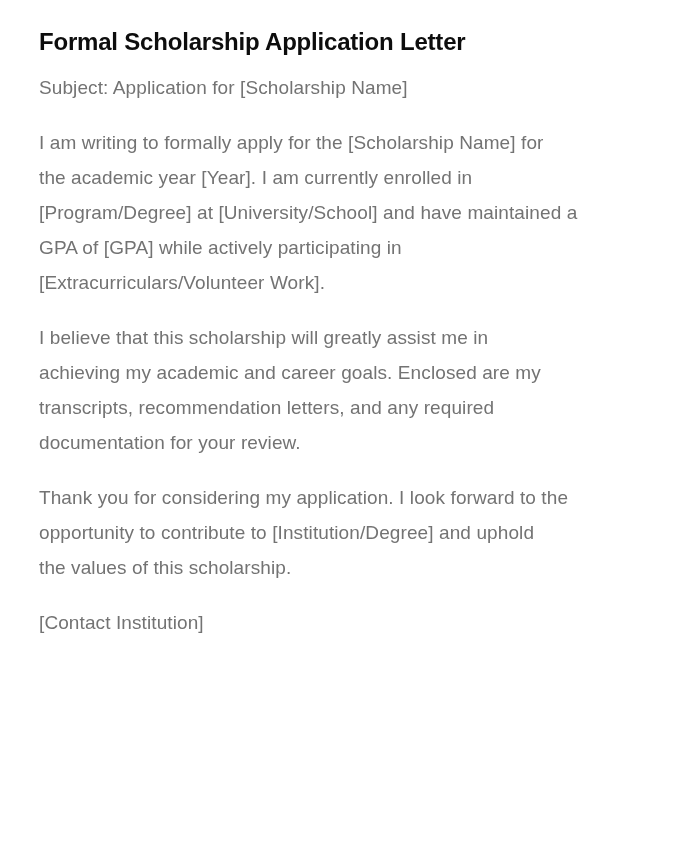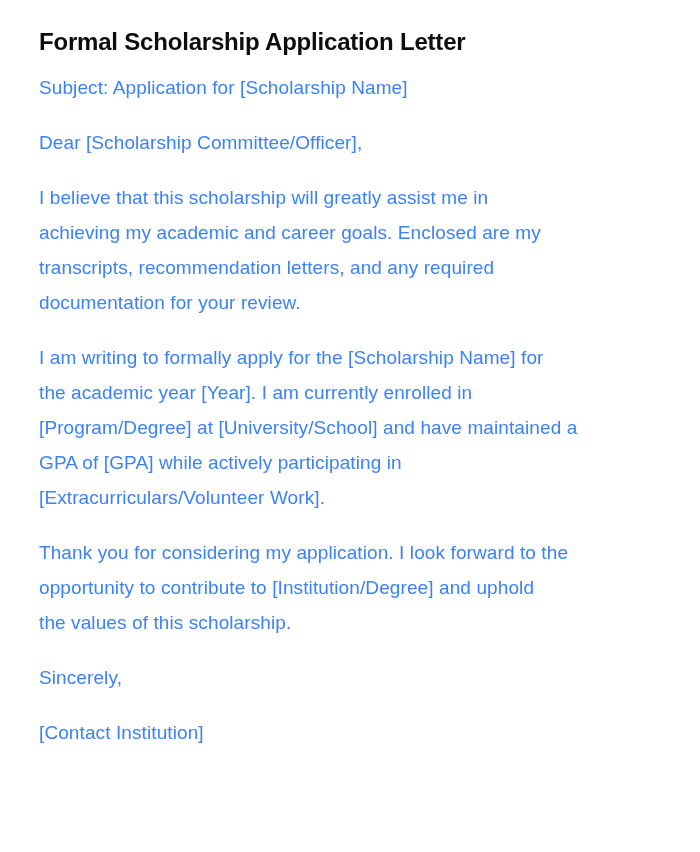--- a/index.html
+++ b/index.html
@@ -21,49 +21,47 @@
     font-size: 24px;
     line-height: 35px;
     font-weight: bold;
     letter-spacing: -0.2px;
     color: #0d0d0d;
     margin: 0 0 11px 0;
   }
   .para {
     font-size: 19px;
     line-height: 35px;
-    color: #3b82f6;
+    color: #737373;
     margin: 0 0 20px 0;
     max-width: 625px;
     white-space: pre-line;
     letter-spacing: 0.1px;
   }
 </style>
 </head>
 <body>
 
 <div class="page">
   <h1 class="doc-title">Formal Scholarship Application Letter</h1>
 
   <p class="para">Subject: Application for [Scholarship Name]</p>
 
-  <p class="para">Dear [Scholarship Committee/Officer],</p>
-
-  <p class="para">I believe that this scholarship will greatly assist me in
-achieving my academic and career goals. Enclosed are my
-transcripts, recommendation letters, and any required
-documentation for your review.</p>
 
   <p class="para">I am writing to formally apply for the [Scholarship Name] for
 the academic year [Year]. I am currently enrolled in
 [Program/Degree] at [University/School] and have maintained a
 GPA of [GPA] while actively participating in
 [Extracurriculars/Volunteer Work].</p>
 
+  <p class="para">I believe that this scholarship will greatly assist me in
+achieving my academic and career goals. Enclosed are my
+transcripts, recommendation letters, and any required
+documentation for your review.</p>
+
   <p class="para">Thank you for considering my application. I look forward to the
 opportunity to contribute to [Institution/Degree] and uphold
 the values of this scholarship.</p>
 
-  <p class="para">Sincerely,</p>
 
 
   <p class="para">[Contact Institution]</p>
 </div>
 
 </body></html>

